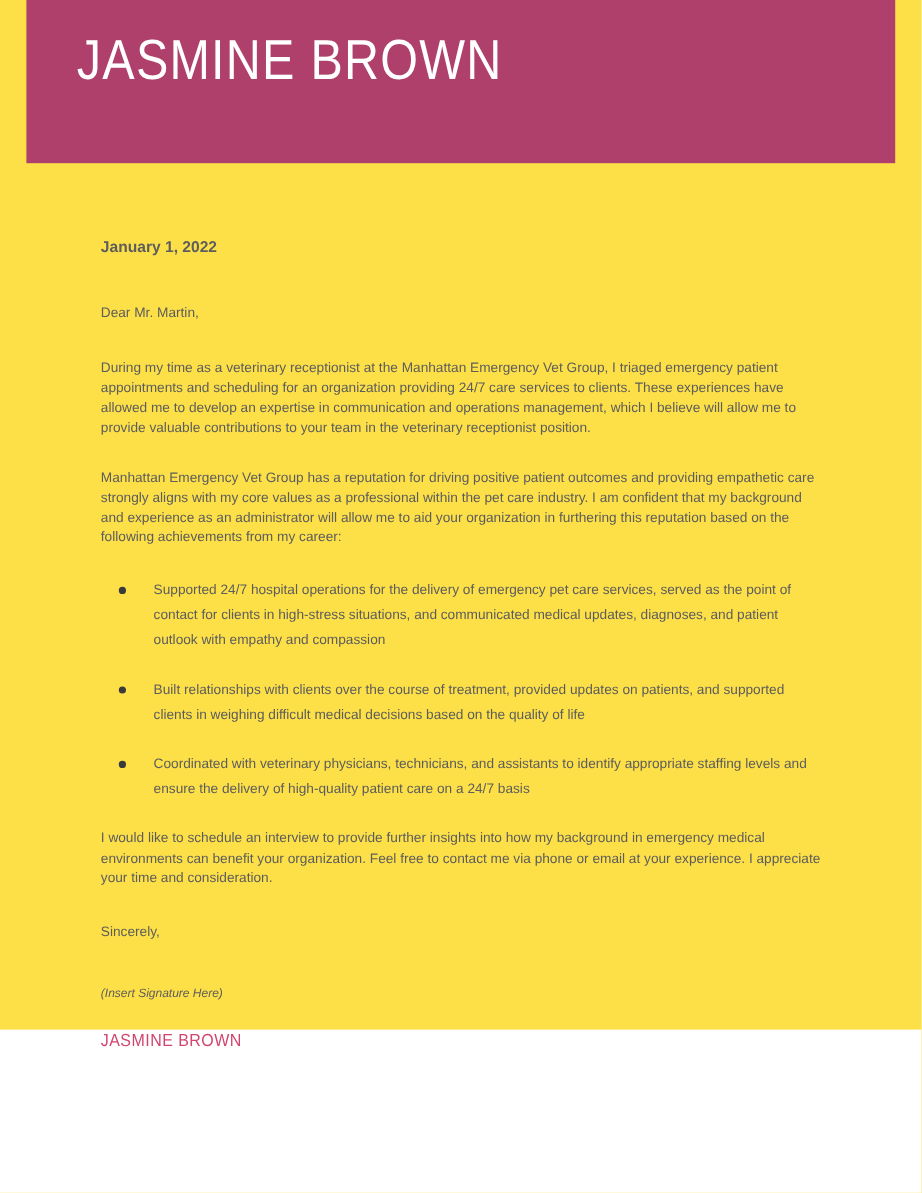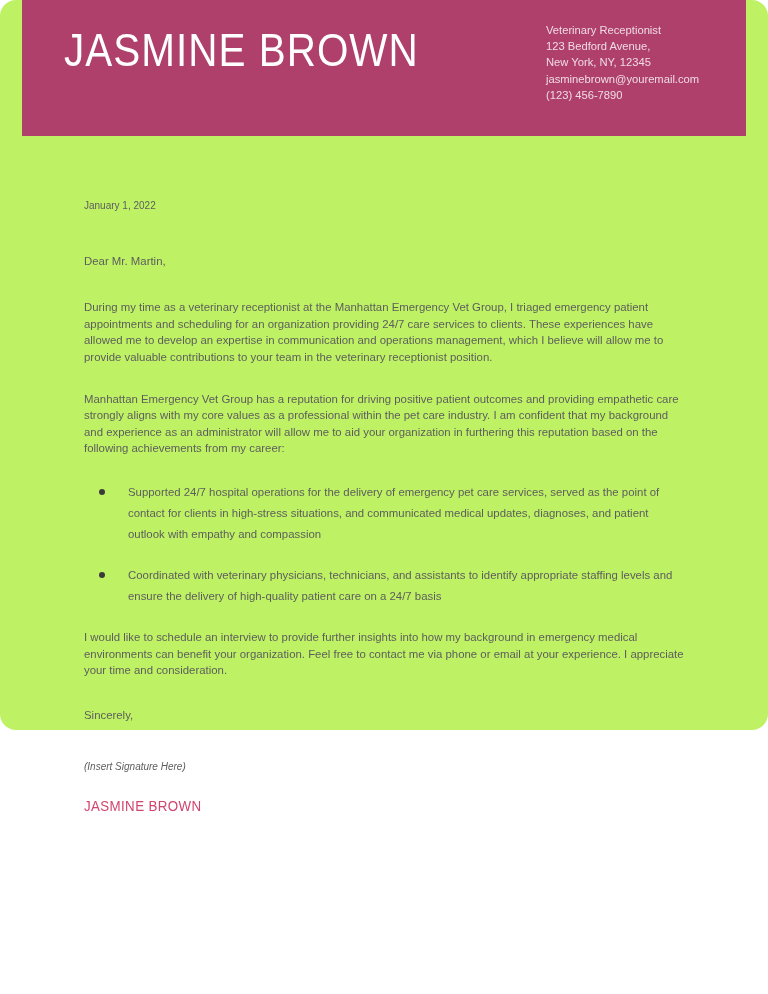--- a/index.html
+++ b/index.html
@@ -10,23 +10,22 @@
     width: 768px;
     height: 994px;
     background: #ffffff;
     font-family: "Liberation Sans", sans-serif;
     overflow: hidden;
   }
 
   .page {
     position: relative;
     width: 768px;
-    height: 730px;
-    background: #bef264;
-    border-radius: 16px;
+    height: 858px;
+    background: #fde047;
   }
 
   
   .header-band {
     position: absolute;
     left: 22px;
     top: 0;
     width: 724px;
     height: 136px;
     background: #ae406b;
@@ -69,21 +68,22 @@
     top: 198px;
     width: 600px;
     color: #5d5d5d;
     font-size: 11.4px;
     line-height: 16.6px;
   }
 
   .date-line {
     margin: 0 0 38px 0;
     color: #5d5d5d;
-    font-size: 10px;
+    font-size: 13px;
+    font-weight: bold;
   }
 
   .recipient {
     margin: 0 0 30px 0;
   }
   .recipient div {
     line-height: 16.6px;
   }
   .recipient-name {
     font-weight: bold;
@@ -148,47 +148,44 @@
   }
 </style>
 </head>
 <body>
 
 <div class="page">
 
   <div class="header-band">
     <div class="candidate-name">JASMINE BROWN</div>
 
-    <div class="contact-block">
-      <div class="contact-line">Veterinary Receptionist</div>
-      <div class="contact-line">123 Bedford Avenue,</div>
-      <div class="contact-line">New York, NY, 12345</div>
-      <div class="contact-line">jasminebrown@youremail.com</div>
-      <div class="contact-line">(123) 456-7890</div>
-    </div>
   </div>
 
   <div class="letter">
 
     <div class="date-line">January 1, 2022</div>
 
 
     <div class="salutation">Dear Mr. Martin,</div>
 
     <p class="body-paragraph">During my time as a veterinary receptionist at the Manhattan Emergency Vet Group, I triaged emergency patient appointments and scheduling for an organization providing 24/7 care services to clients. These experiences have allowed me to develop an expertise in communication and operations management, which I believe will allow me to provide valuable contributions to your team in the veterinary receptionist position.</p>
 
     <p class="body-paragraph">Manhattan Emergency Vet Group has a reputation for driving positive patient outcomes and providing empathetic care strongly aligns with my core values as a professional within the pet care industry. I am confident that my background and experience as an administrator will allow me to aid your organization in furthering this reputation based on the following achievements from my career:</p>
 
     <ul class="bullet-list">
       <li>
         <span class="bullet-dot"></span>
         <span>Supported 24/7 hospital operations for the delivery of emergency pet care services, served as the point of contact for clients in high-stress situations, and communicated medical updates, diagnoses, and patient outlook with empathy and compassion</span>
       </li>
       <li>
         <span class="bullet-dot"></span>
+        <span>Built relationships with clients over the course of treatment, provided updates on patients, and supported clients in weighing difficult medical decisions based on the quality of life</span>
+      </li>
+      <li>
+        <span class="bullet-dot"></span>
         <span>Coordinated with veterinary physicians, technicians, and assistants to identify appropriate staffing levels and ensure the delivery of high-quality patient care on a 24/7 basis</span>
       </li>
     </ul>
 
     <p class="closing-paragraph">I would like to schedule an interview to provide further insights into how my background in emergency medical environments can benefit your organization. Feel free to contact me via phone or email at your experience. I appreciate your time and consideration.</p>
 
     <div class="sincerely">Sincerely,</div>
 
     <div class="signature-placeholder">(Insert Signature Here)</div>
 

